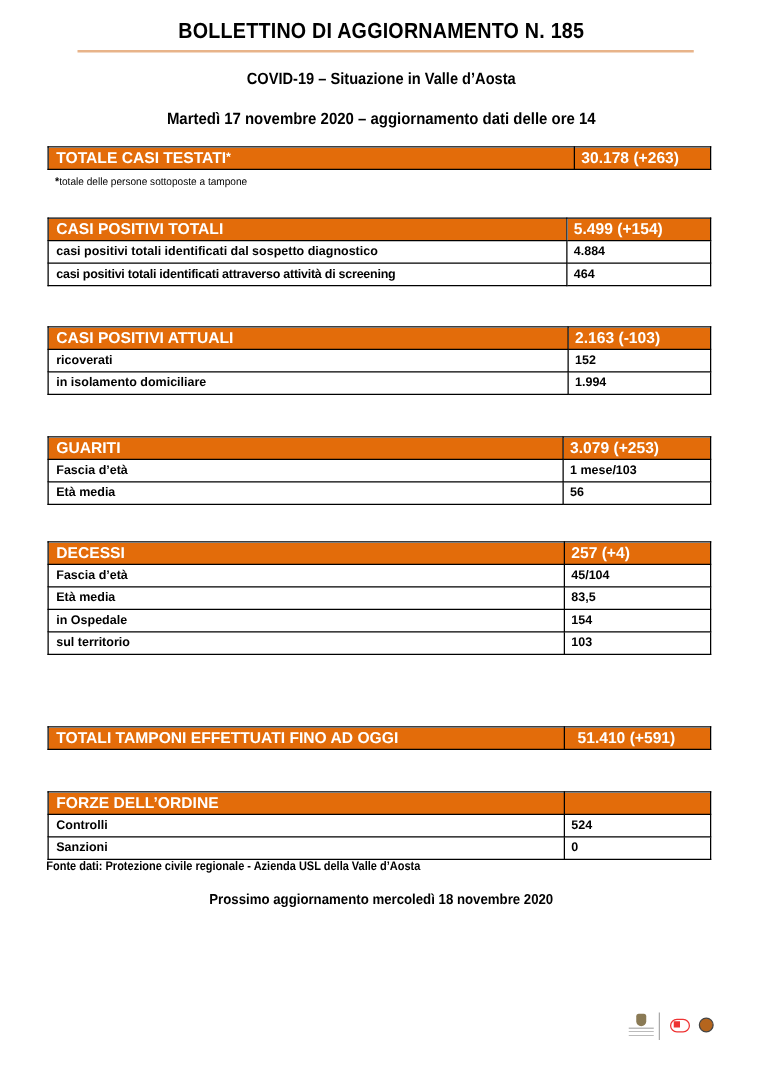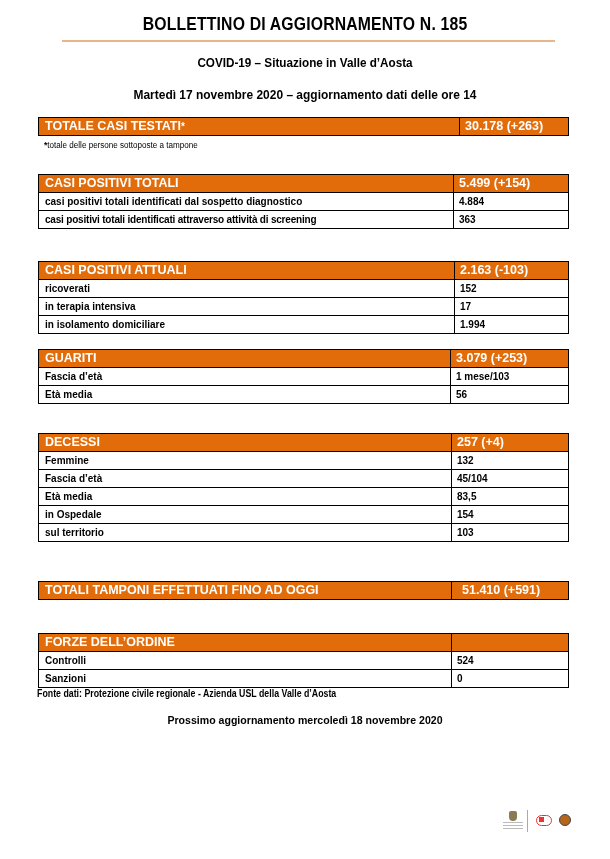--- a/index.html
+++ b/index.html
@@ -62,42 +62,38 @@
       <tr class="head">
     <td>CASI POSITIVI TOTALI</td>
     <td class="val">5.499 (+154)</td>
   </tr>
   <tr>
     <td>casi positivi totali identificati dal sospetto diagnostico</td>
     <td class="val">4.884</td>
   </tr>
   <tr>
     <td style="letter-spacing:-0.2px">casi positivi totali identificati attraverso attività di screening</td>
-    <td class="val">363</td>
+    <td class="val">464</td>
   </tr>
 </tbody>
   </table>
 
 <table class="tbl" style="top:261px">
   <colgroup>
       <col style="width:416px">
       <col>
     </colgroup>
   <tbody>
       <tr class="head">
     <td>CASI POSITIVI ATTUALI</td>
     <td class="val">2.163 (-103)</td>
   </tr>
   <tr>
     <td>ricoverati</td>
     <td class="val">152</td>
-  </tr>
-  <tr>
-    <td>in terapia intensiva</td>
-    <td class="val">17</td>
   </tr>
   <tr>
     <td>in isolamento domiciliare</td>
     <td class="val">1.994</td>
   </tr>
 </tbody>
   </table>
 
 <table class="tbl" style="top:349px">
   <colgroup>
@@ -122,24 +118,20 @@
 
 <table class="tbl" style="top:433px">
   <colgroup>
       <col style="width:413px">
       <col>
     </colgroup>
   <tbody>
       <tr class="head">
     <td>DECESSI</td>
     <td class="val">257 (+4)</td>
-  </tr>
-  <tr>
-    <td>Femmine</td>
-    <td class="val">132</td>
   </tr>
   <tr>
     <td>Fascia d’età</td>
     <td class="val">45/104</td>
   </tr>
   <tr>
     <td>Età media</td>
     <td class="val">83,5</td>
   </tr>
   <tr>

